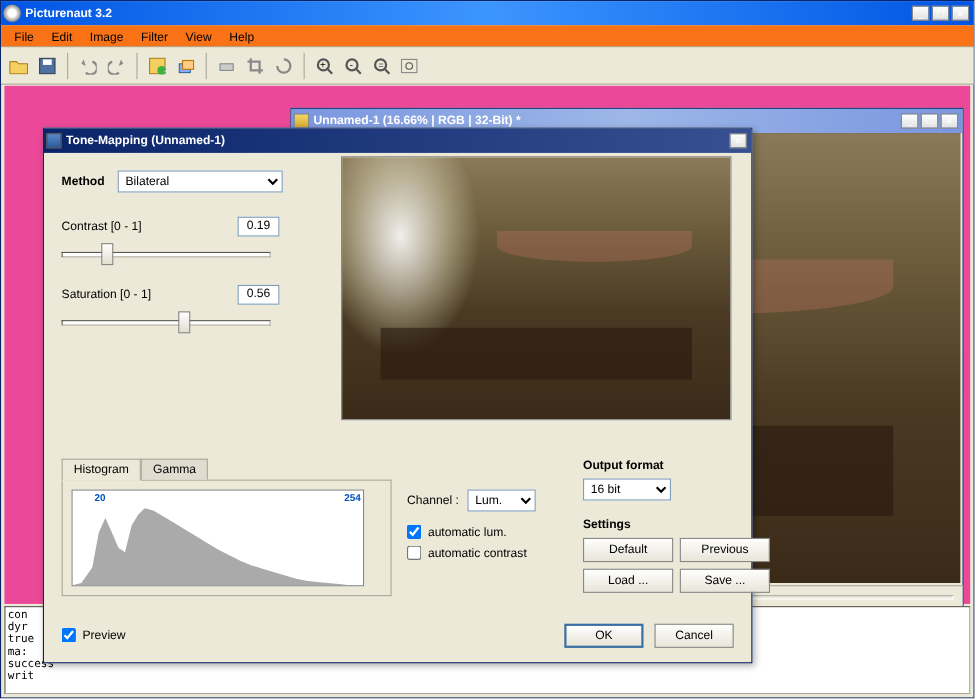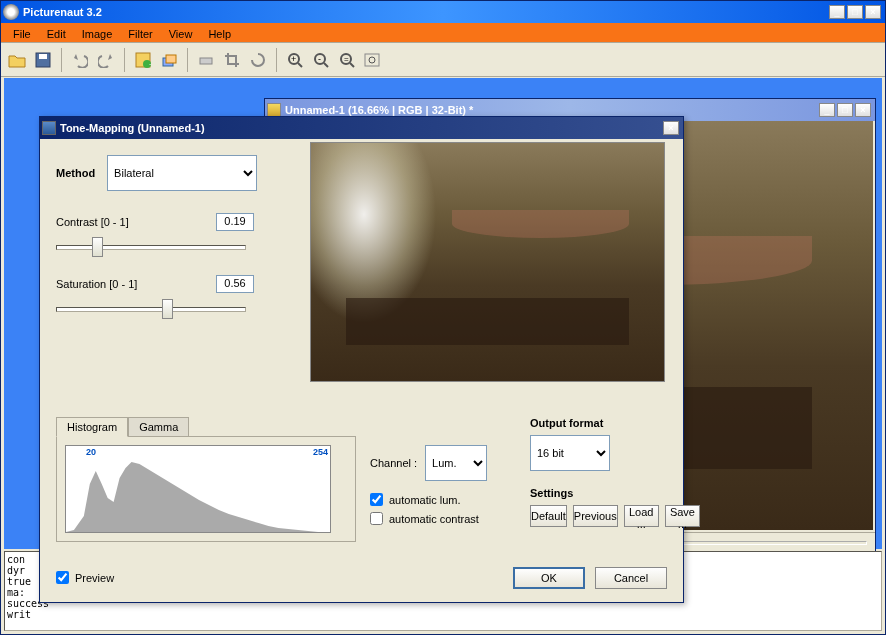--- a/index.html
+++ b/index.html
@@ -16,21 +16,21 @@
 .win-btn { width: 16px; height: 14px; background: linear-gradient(#fff, #e0e0e0); border: 1px solid #888; font-size: 9px; display: flex; align-items: center; justify-content: center; cursor: pointer; font-family: Arial; }
 .win-btn.close { font-weight: bold; }
 
 .menubar { height: 20px; background: #f97316; display: flex; align-items: flex-end; padding: 0 4px; border-bottom: 1px solid #aca899; }
 .menu-item { padding: 2px 8px; cursor: pointer; }
 
 .toolbar { height: 34px; background: #ece9d8; border-bottom: 1px solid #aca899; display: flex; align-items: center; padding: 0 4px; gap: 2px; }
 .tb-btn { width: 24px; height: 24px; border: 1px solid transparent; display: flex; align-items: center; justify-content: center; cursor: pointer; }
 .tb-sep { width: 1px; height: 24px; background: #aca899; margin: 0 4px; }
 
-.workspace { position: absolute; top: 77px; left: 3px; right: 3px; bottom: 85px; background: #3b82f6; }
+.workspace { position: absolute; top: 77px; left: 3px; right: 3px; bottom: 85px; background: #ec4899; }
 
 
 .doc-window { position: absolute; top: 20px; left: 260px; width: 612px; height: 455px; border: 1px solid #0a246a; background: #ece9d8; }
 .doc-window .doc-icon { width: 14px; height: 14px; background: linear-gradient(#f4d860, #d4a830); margin-right: 4px; border: 1px solid #888; }
 .doc-img-area { position: absolute; top: 22px; left: 2px; right: 2px; bottom: 22px; background: #3a3224; overflow: hidden; }
 .church-bg { width: 100%; height: 100%; background:
   radial-gradient(ellipse 120px 180px at 15% 30%, rgba(255,255,255,0.9), rgba(255,255,220,0.3) 40%, transparent 60%),
   linear-gradient(to bottom, #8a7a5a 0%, #6a5a3a 30%, #4a3a24 60%, #3a2a18 100%);
   position: relative;
 }
@@ -38,21 +38,21 @@
 .church-bg::after { content: ''; position: absolute; bottom: 15%; left: 10%; width: 80%; height: 20%; background: rgba(40,25,15,0.6); }
 .doc-status { position: absolute; bottom: 0; left: 0; right: 0; height: 20px; background: #ece9d8; border-top: 1px solid #aca899; display: flex; align-items: center; padding: 0 4px; font-size: 11px; }
 .doc-status .seg { border: 1px inset #fff; padding: 1px 6px; margin-right: 4px; }
 
 
 .dialog { position: absolute; top: 38px; left: 35px; width: 645px; height: 487px; border: 1px solid #0a246a; background: #ece9d8; z-index: 10; box-shadow: 2px 2px 6px rgba(0,0,0,0.3); }
 .dialog .dlg-icon { width: 14px; height: 14px; background: linear-gradient(#5a8ac8, #2a5a98); margin-right: 4px; border: 1px solid #666; }
 .dialog-body { padding: 16px; }
 .row { display: flex; align-items: center; margin-bottom: 10px; }
 .label { font-weight: bold; margin-right: 12px; }
-.select { height: 36px; border: 1px solid #7f9db9; background: #fff; padding: 1px 2px; font-size: 11px; font-family: inherit; }
+.select { height: 20px; border: 1px solid #7f9db9; background: #fff; padding: 1px 2px; font-size: 11px; font-family: inherit; }
 .slider-group { margin-bottom: 18px; }
 .slider-label-row { display: flex; align-items: center; justify-content: space-between; width: 198px; margin-bottom: 6px; }
 .val-box { width: 38px; height: 18px; border: 1px solid #7f9db9; background: #fff; text-align: center; font-size: 11px; padding-top: 1px; }
 .slider-track { position: relative; width: 190px; height: 20px; }
 .slider-track::before { content: ''; position: absolute; top: 8px; left: 0; right: 0; height: 3px; background: #fff; border: 1px inset #aca899; }
 .slider-thumb { position: absolute; top: 0; width: 11px; height: 20px; background: linear-gradient(#fefefe, #e0e0d0); border: 1px solid #888; }
 
 .preview-img { position: absolute; top: 25px; right: 18px; width: 355px; height: 240px; border: 1px solid #888; overflow: hidden; }
 
 .tab-section { position: absolute; top: 300px; left: 16px; width: 300px; }
@@ -64,21 +64,21 @@
 .histogram { width: 266px; height: 88px; background: #fff; border: 1px solid #888; margin: 8px; position: relative; }
 .hist-num { position: absolute; top: 1px; font-size: 9px; color: #0050c0; font-weight: bold; }
 .hist-shape { position: absolute; bottom: 0; left: 0; right: 0; height: 76px; }
 .hist-shape svg { width: 100%; height: 100%; display: block; }
 
 .channel-section { position: absolute; top: 328px; left: 330px; }
 .chk { margin: 6px 0; display: flex; align-items: center; gap: 6px; }
 .chk input { width: 13px; height: 13px; }
 
 .output-section { position: absolute; top: 300px; left: 490px; width: 170px; }
-.settings-btns { display: grid; grid-template-columns: 1fr 1fr 1fr 1fr; gap: 6px; margin-top: 6px; }
+.settings-btns { display: grid; grid-template-columns: 1fr 1fr; gap: 6px; margin-top: 6px; }
 .btn { height: 22px; border: 1px solid #888; background: linear-gradient(#fefefe, #e8e5d8); font-size: 11px; font-family: inherit; cursor: pointer; }
 .btn.default { border: 2px solid #3a6ea5; }
 
 .dialog-footer { position: absolute; bottom: 12px; left: 16px; right: 16px; display: flex; align-items: center; }
 .dialog-footer .footer-btns { margin-left: auto; display: flex; gap: 10px; }
 .dialog-footer .btn { width: 72px; }
 
 
 .log-panel { position: absolute; bottom: 3px; left: 3px; right: 3px; height: 80px; background: #fff; border: 1px inset #aca899; font-family: monospace; font-size: 10px; padding: 2px; overflow: hidden; }
 .log-panel div { white-space: nowrap; }

